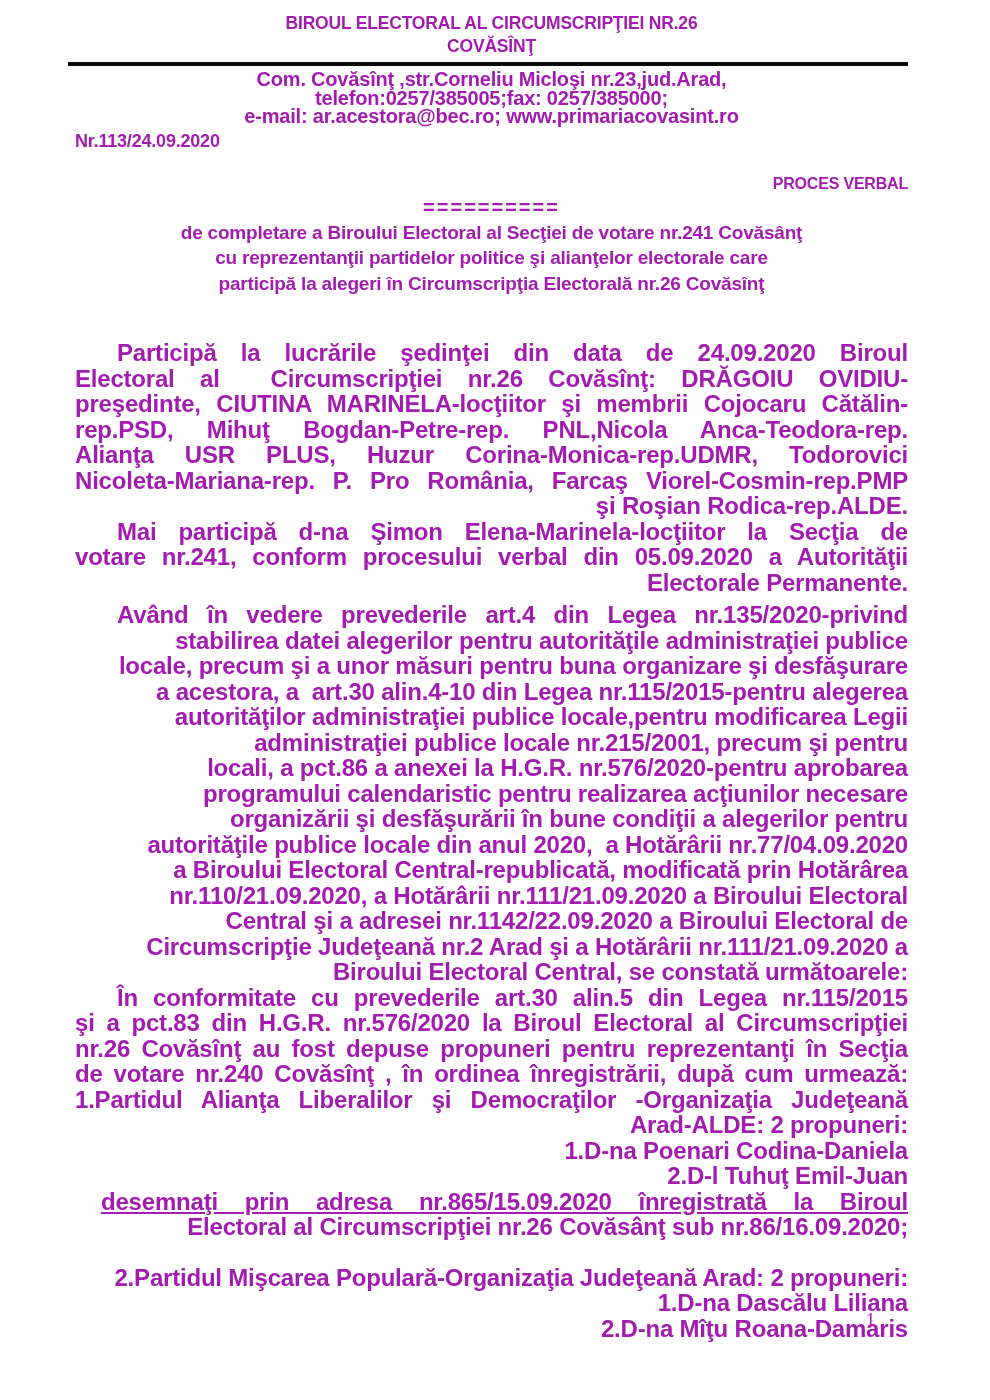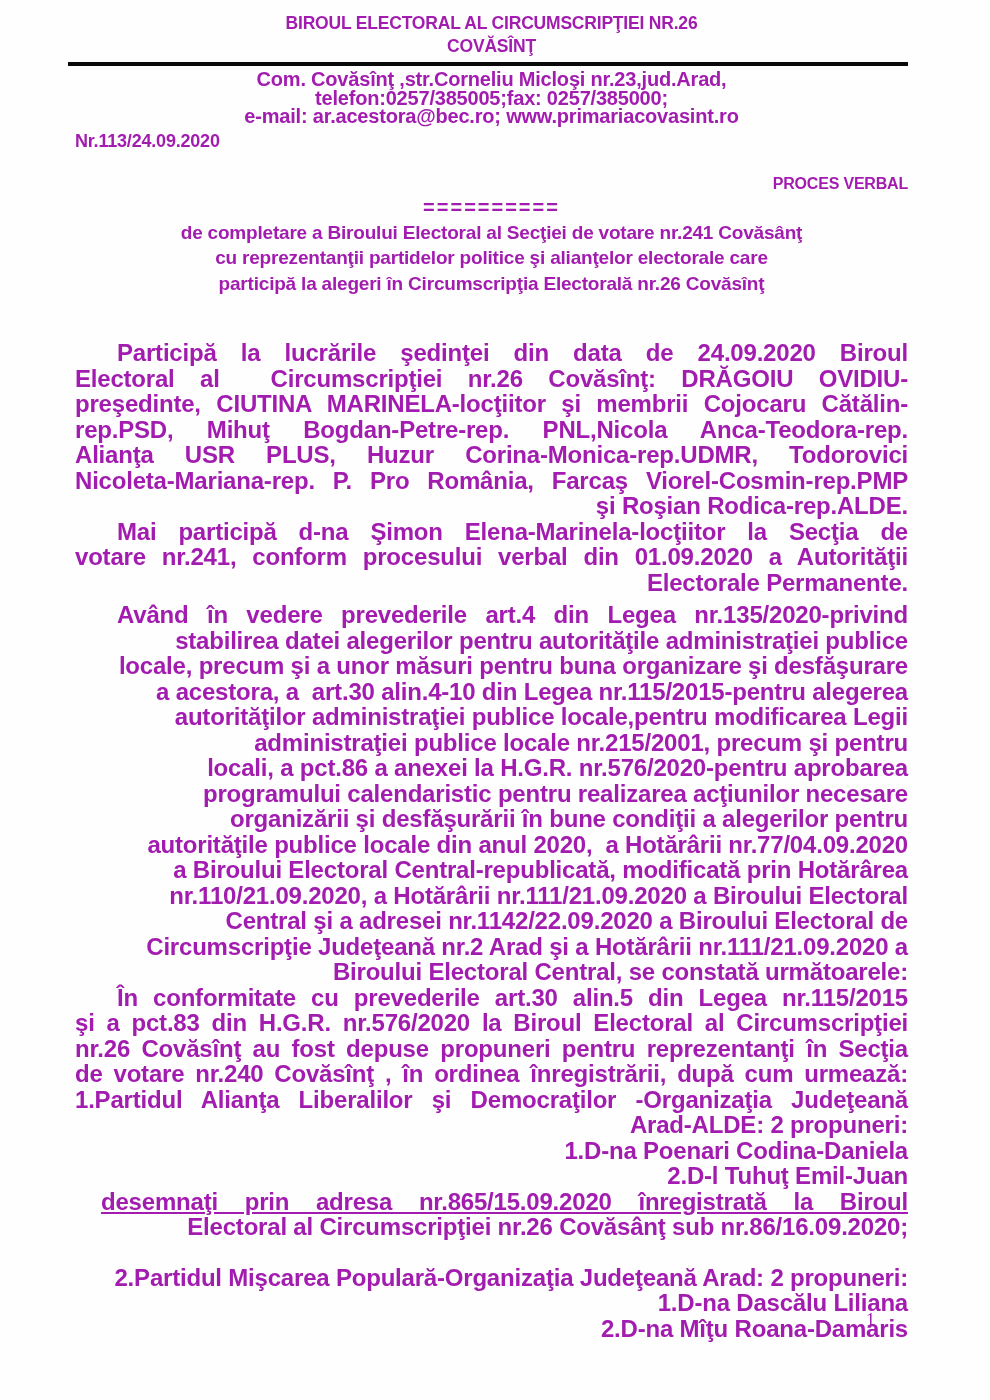--- a/index.html
+++ b/index.html
@@ -73,21 +73,21 @@
           <div class="ln jl" style="padding-left: 42px;">Participă la lucrările şedinţei din data de 24.09.2020 Biroul</div>
           <div class="ln jl">Electoral al  Circumscripţiei nr.26 Covăsînţ: DRĂGOIU OVIDIU-</div>
           <div class="ln jl">preşedinte, CIUTINA MARINELA-locţiitor şi membrii Cojocaru Cătălin-</div>
           <div class="ln jl">rep.PSD, Mihuţ Bogdan-Petre-rep. PNL,Nicola Anca-Teodora-rep.</div>
           <div class="ln jl">Alianţa USR PLUS, Huzur Corina-Monica-rep.UDMR, Todorovici</div>
           <div class="ln jl">Nicoleta-Mariana-rep. P. Pro România, Farcaş Viorel-Cosmin-rep.PMP</div>
           <div class="ln">şi Roşian Rodica-rep.ALDE.</div>
         </div>
         <div class="para">
           <div class="ln jl" style="padding-left: 42px;">Mai participă d-na Şimon Elena-Marinela-locţiitor la Secţia de</div>
-          <div class="ln jl">votare nr.241, conform procesului verbal din 01.09.2020 a Autorităţii</div>
+          <div class="ln jl">votare nr.241, conform procesului verbal din 05.09.2020 a Autorităţii</div>
           <div class="ln">Electorale Permanente.</div>
         </div>
         <div class="para">
           <div class="ln jl" style="padding-left: 42px; margin-top: 7px;">Având în vedere prevederile art.4 din Legea nr.135/2020-privind</div>
           <div class="ln">stabilirea datei alegerilor pentru autorităţile administraţiei publice</div>
           <div class="ln">locale, precum şi a unor măsuri pentru buna organizare şi desfăşurare</div>
           <div class="ln">a acestora, a  art.30 alin.4-10 din Legea nr.115/2015-pentru alegerea</div>
           <div class="ln">autorităţilor administraţiei publice locale,pentru modificarea Legii</div>
           <div class="ln">administraţiei publice locale nr.215/2001, precum şi pentru</div>
           <div class="ln">locali, a pct.86 a anexei la H.G.R. nr.576/2020-pentru aprobarea</div>

